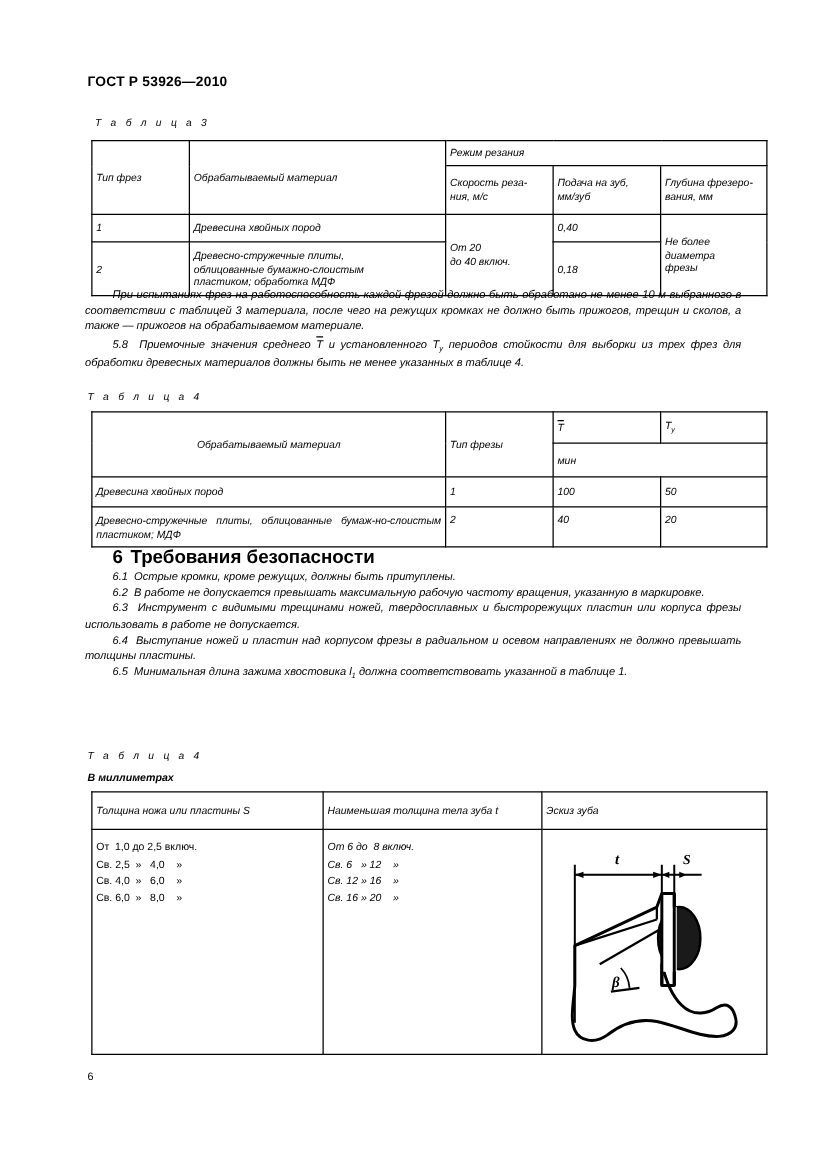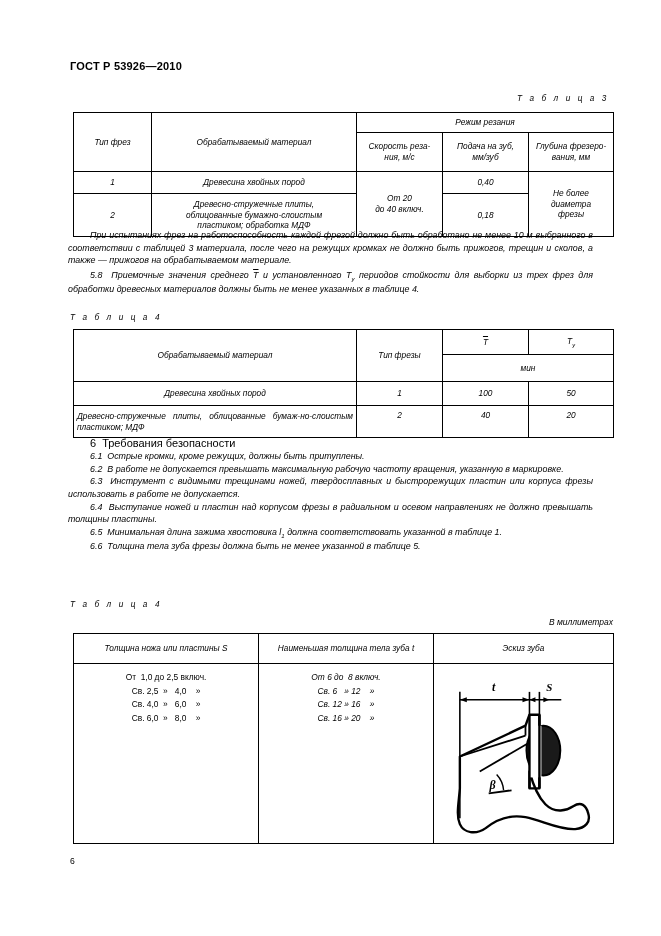--- a/index.html
+++ b/index.html
@@ -29,56 +29,57 @@
   .table-caption {
     font-family: "Liberation Sans", sans-serif;
     font-size: 8.2px;
     font-style: italic;
     letter-spacing: 2.6px;
     color: #000;
   }
   .units-note {
     font-size: 8.5px;
     font-style: italic;
-    text-align: right;
+    text-align: left;
+    font-weight: bold;
   }
   
   table.gost {
     border-collapse: collapse;
     table-layout: fixed;
     font-size: 8.3px;
     font-style: italic;
     width: 100%;
   }
   table.gost td, table.gost th {
     border: 0.8px solid #000;
     padding: 2px 3px;
     vertical-align: middle;
-    text-align: center;
+    text-align: left;
     font-weight: normal;
     line-height: 1.28;
   }
   table.gost .outer-top { border-top-width: 1.4px; }
   table.gost .outer-bot { border-bottom-width: 1.4px; }
   .hdr-band { border-bottom-width: 1.4px !important; }
   .cell-left { text-align: left; padding-left: 6px; }
 
   
   .para {
     font-size: 8.9px;
     font-style: italic;
     line-height: 1.42;
     text-align: justify;
     text-justify: inter-word;
     margin: 0;
   }
   .para .ind { display: inline-block; width: 22px; }
   .sec-head {
-    font-size: 11px;
-    font-weight: normal;
+    font-size: 15px;
+    font-weight: bold;
     font-style: normal;
   }
   .sec-head .num { margin-right: 6px; }
   sub { font-size: 0.68em; }
   .ovl {
     text-decoration: overline;
   }
   .pageno {
     position: absolute;
     left: 70px;
@@ -93,21 +94,21 @@
     display: block;
   }
 </style>
 </head>
 <body>
 
 <div class="page">
 
   <div class="doc-header">ГОСТ Р 53926—2010</div>
 
-  <div class="blockpos" style="left:66px; top:94px; width:543px;text-align:right;">
+  <div class="blockpos" style="left:76px; top:94px; width:543px;">
     <div class="table-caption">Т а б л и ц а  3</div>
   </div>
 
   <div class="blockpos" style="left:73px; top:112px; width:540px;">
     <table class="gost">
       <colgroup>
         <col style="width:78px">
           <col style="width:205px">
         <col style="width:86px">
           <col style="width:86px">
@@ -198,21 +199,20 @@
     <p class="para" style="margin-top:1px;"><span class="ind"></span><span>6.1</span><span>&nbsp;&nbsp;</span><span>Острые кромки, кроме режущих, должны быть притуплены.</span></p>
 
     <p class="para"><span class="ind"></span><span>6.2</span><span>&nbsp;&nbsp;</span><span>В работе не допускается превышать максимальную рабочую частоту вращения, указанную в маркировке.</span></p>
 
     <p class="para"><span class="ind"></span><span>6.3</span><span>&nbsp;&nbsp;</span><span>Инструмент с видимыми трещинами ножей, твердосплавных и быстрорежущих пластин или корпуса фрезы использовать в работе не допускается.</span></p>
 
     <p class="para"><span class="ind"></span><span>6.4</span><span>&nbsp;&nbsp;</span><span>Выступание ножей и пластин над корпусом фрезы в радиальном и осевом направлениях не должно превышать толщины пластины.</span></p>
 
     <p class="para"><span class="ind"></span><span>6.5</span><span>&nbsp;&nbsp;</span><span>Минимальная длина зажима хвостовика </span><span>l</span><sub>1</sub><span> должна соответствовать указанной в таблице 1.</span></p>
 
-    <p class="para"><span class="ind"></span><span>6.6</span><span>&nbsp;&nbsp;</span><span>Толщина тела зуба фрезы должна быть не менее указанной в таблице 5.</span></p>
   </div>
 
   <div class="blockpos" style="left:70px; top:600px; width:543px;">
     <div class="table-caption">Т а б л и ц а  4</div>
   </div>
 
   <div class="blockpos" style="left:70px; top:617px; width:543px;">
     <div class="units-note">В миллиметрах</div>
   </div>
 

